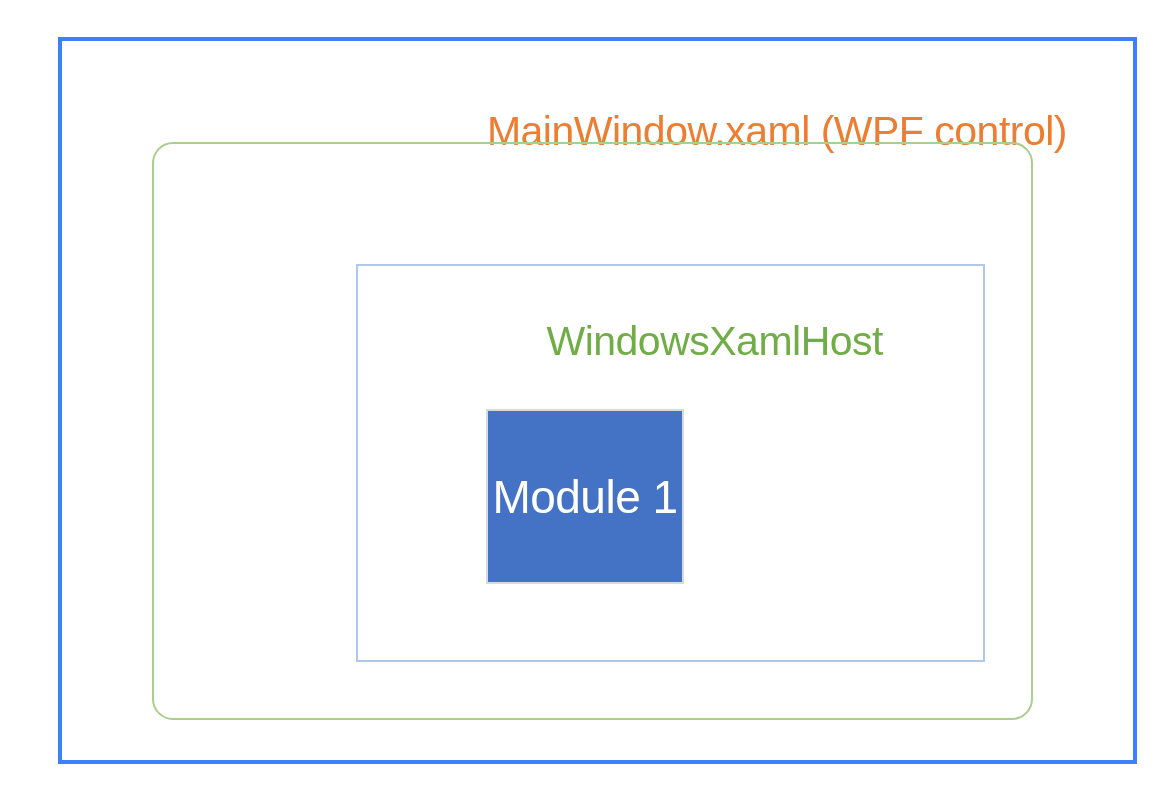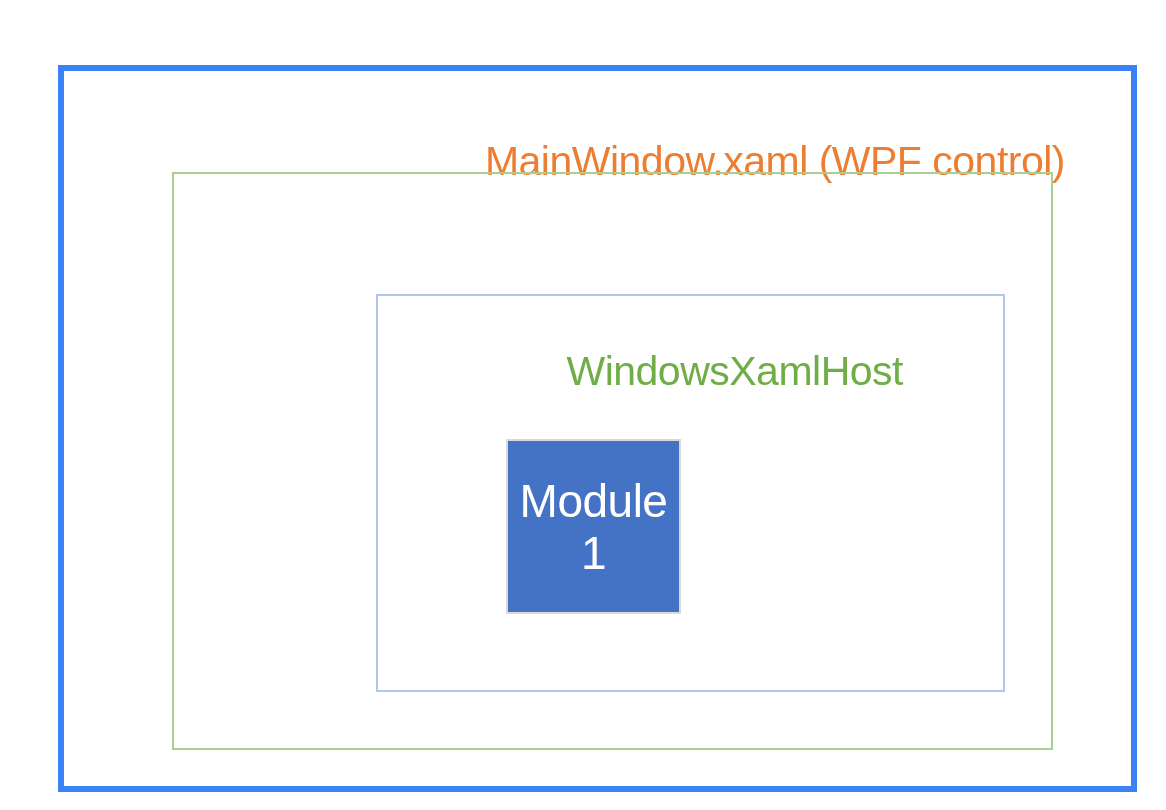--- a/index.html
+++ b/index.html
@@ -18,22 +18,21 @@
   .frame {
     position: absolute;
     background: transparent;
     box-sizing: border-box;
   }
   .frame-outer {
     left: 58px;
     top: 37px;
     width: 1079px;
     height: 727px;
-    border: 6px solid #3b82f6;
-    margin-top: 28px;
+    border: 4px solid #3b82f6;
   }
   .frame-host {
     left: 166px;
     top: 140px;
     width: 881px;
     height: 578px;
     border: 2px solid #A9CE8D;
   }
   .frame-shell {
     left: 370px;
@@ -64,21 +63,21 @@
   .label-shell {
     left: 0;
     width: 100%;
     top: 41px;
     text-align: center;
     color: #4472C4;
   }
   .module-box {
     position: absolute;
     top: 407px;
-    width: 175px;
+    width: 198px;
     height: 175px;
     background: #4472C4;
     border: 2px solid #D9D9D9;
     box-sizing: border-box;
     display: flex;
     align-items: center;
     justify-content: center;
   }
   .module-1 { left: 500px; }
   .module-2 { left: 750px; }
@@ -92,21 +91,21 @@
   }
 </style>
 </head>
 <body>
 
 <div class="canvas">
 
   <div class="frame frame-outer">
     <div class="frame-label label-outer">MainWindow.xaml (WPF control)</div>
 
-    <div class="frame frame-host" style="left:108px; top:101px;">
+    <div class="frame frame-host" style="left:90px; top:101px;border-radius:21px;">
       <div class="frame-label label-host">WindowsXamlHost</div>
 
       <div class="frame frame-shell" style="left:202px; top:120px;">
 
         <div class="module-box module-1" style="left:128px; top:143px;">
           <div class="module-label">Module 1</div>
         </div>
 
 
       </div>

